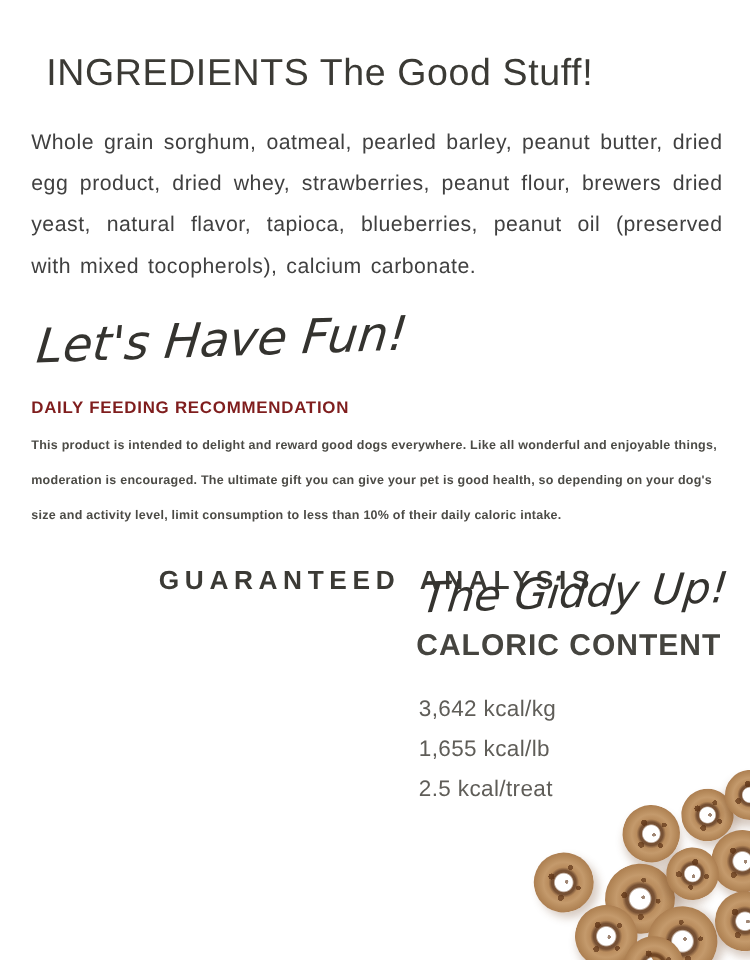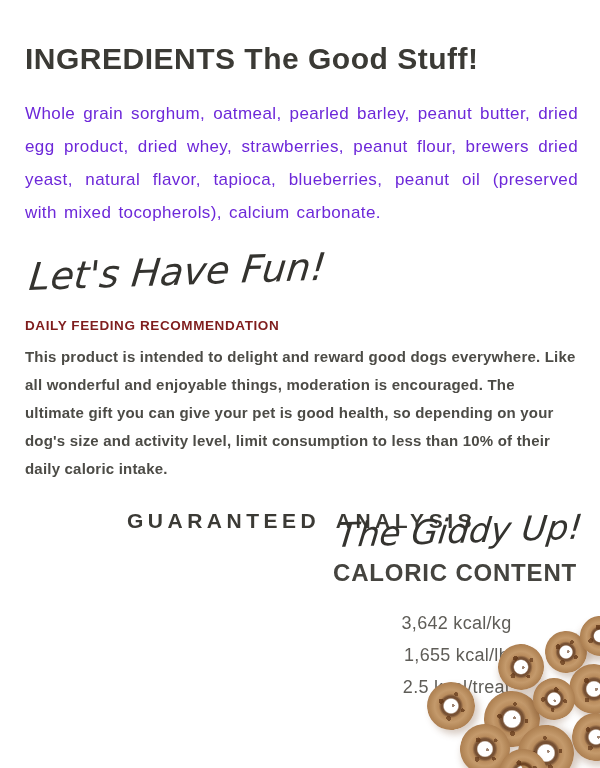--- a/index.html
+++ b/index.html
@@ -15,33 +15,33 @@
     width:600px;height:768px;
     background:#ffffff;
     overflow:hidden;
   }
   .content{
     position:relative;
     padding:0 22px 0 25px;
   }
   
   .page-title{
-    margin:42px 0 0 0;
+    margin:42px 0 0 12px;
     font-size:30px;
-    font-weight:700;
+    font-weight:400;
     letter-spacing:0.5px;
     color:#3b3a35;
     line-height:1.15;
   }
   
   .ingredients{
     margin:20px 0 0 0;
     font-size:17px;
     line-height:33px;
-    color:#6d28d9;
+    color:#404040;
     text-align:justify;
     letter-spacing:0.4px;
     word-spacing:2px;
   }
   
   .script{
     font-family:"DejaVu Sans", sans-serif;
     font-style:italic;
     color:#34332f;
     transform:skewX(-8deg) rotate(-2deg);
@@ -57,21 +57,21 @@
   .daily-heading{
     margin:18px 0 0 0;
     font-size:13.5px;
     font-weight:700;
     letter-spacing:0.6px;
     color:#7f1d1d;
   }
   .feeding-body{
     margin:10px 0 0 0;
     max-width:552px;
-    font-size:15px;
+    font-size:10px;
     font-weight:600;
     line-height:28px;
     color:#4c4b46;
     letter-spacing:0.2px;
   }
   
   .columns{
     position:relative;
     margin-top:26px;
     height:210px;
@@ -113,21 +113,20 @@
     color:#45443f;
   }
   .caloric-list{
     margin:20px 0 0 2px;
     padding:0;
     list-style:none;
     font-size:18px;
     line-height:32px;
     color:#5f5d58;
     letter-spacing:0.3px;
-    text-align:center;
   }
   
   .treats{
     position:absolute;
     right:0;bottom:0;
     width:200px;height:160px;
     overflow:hidden;
   }
   .ring{
     position:absolute;

